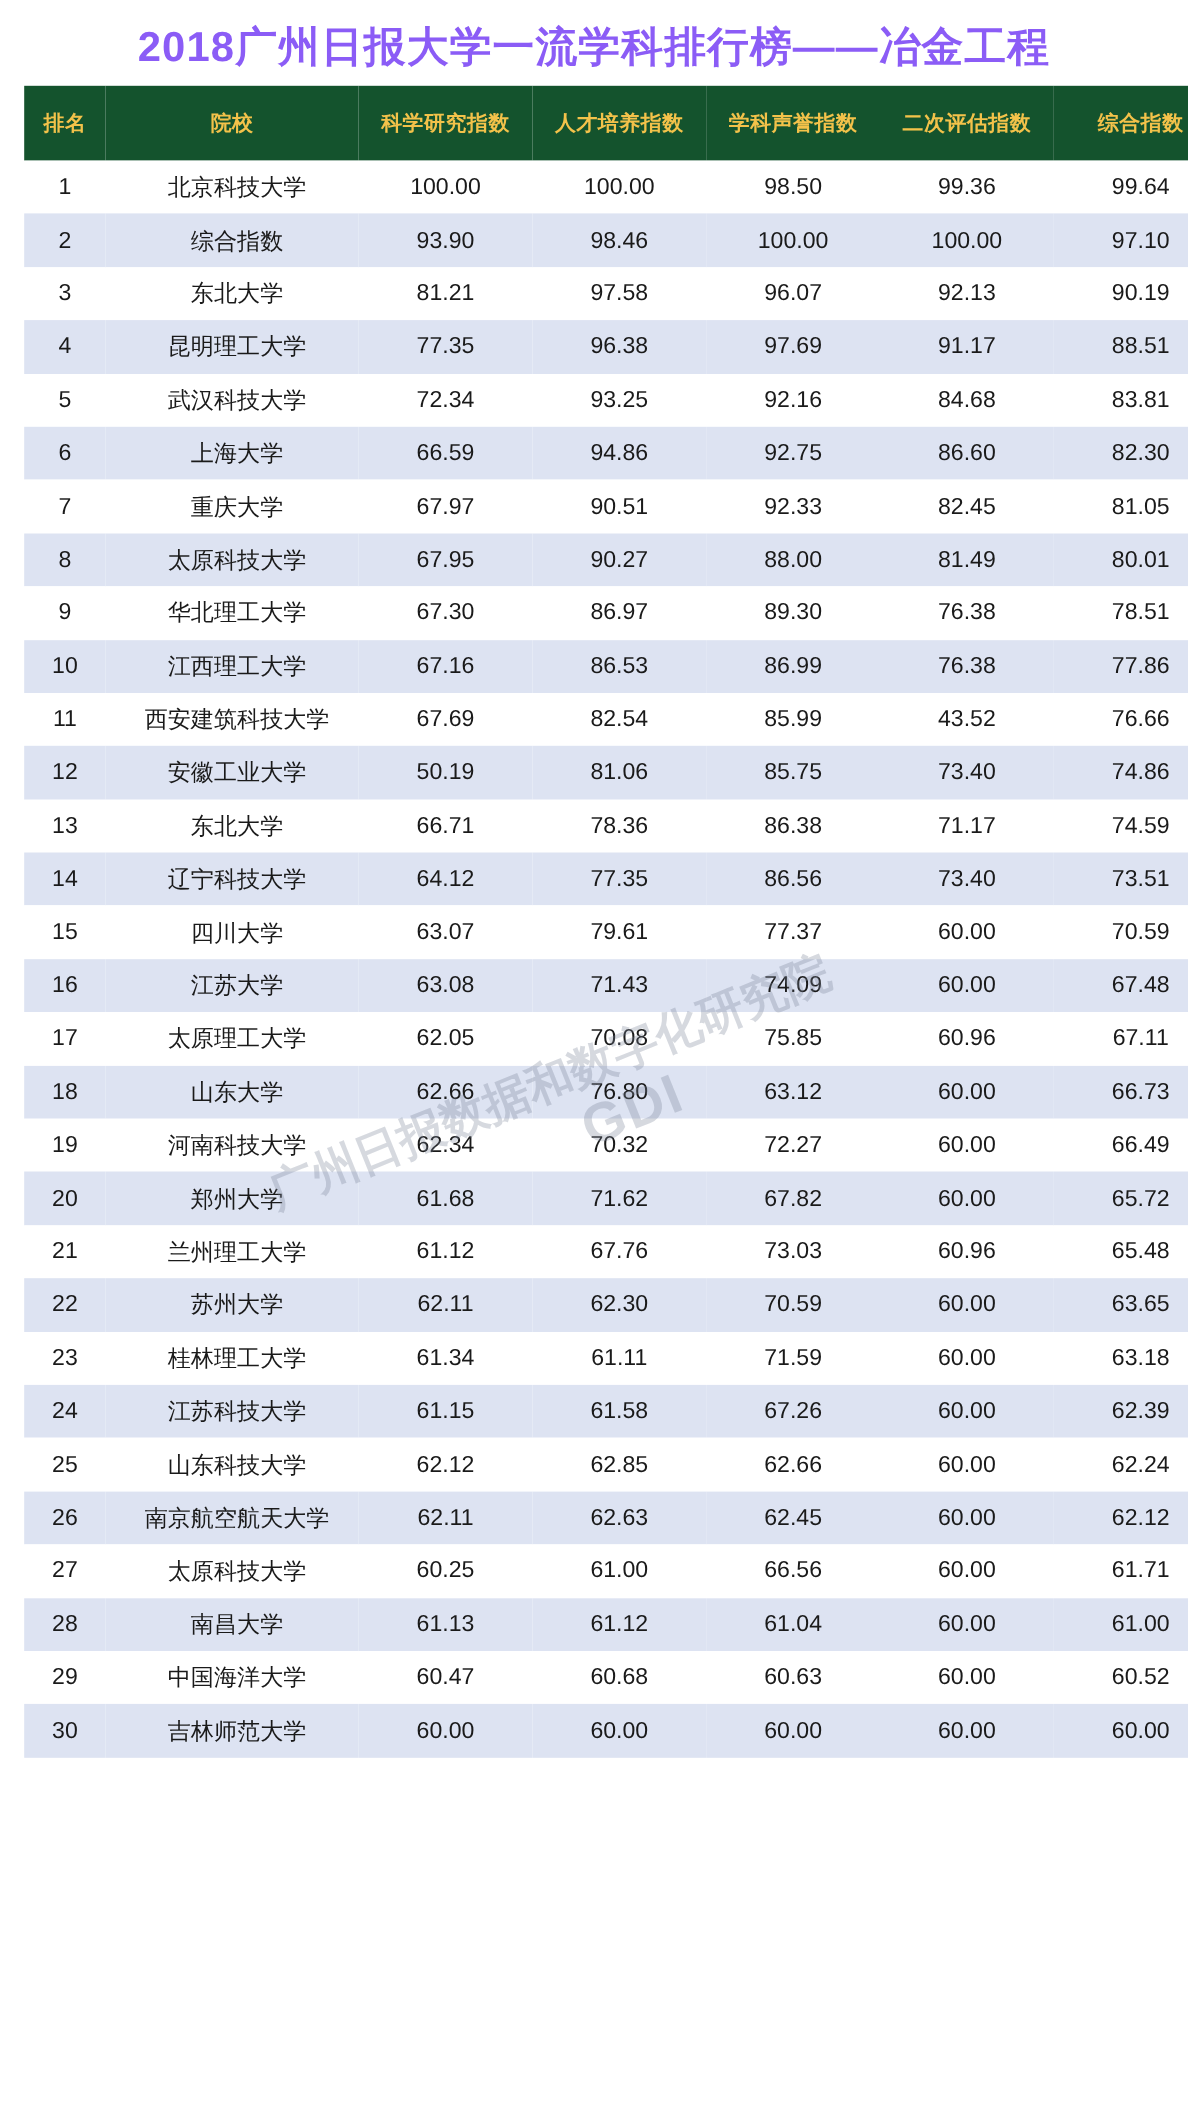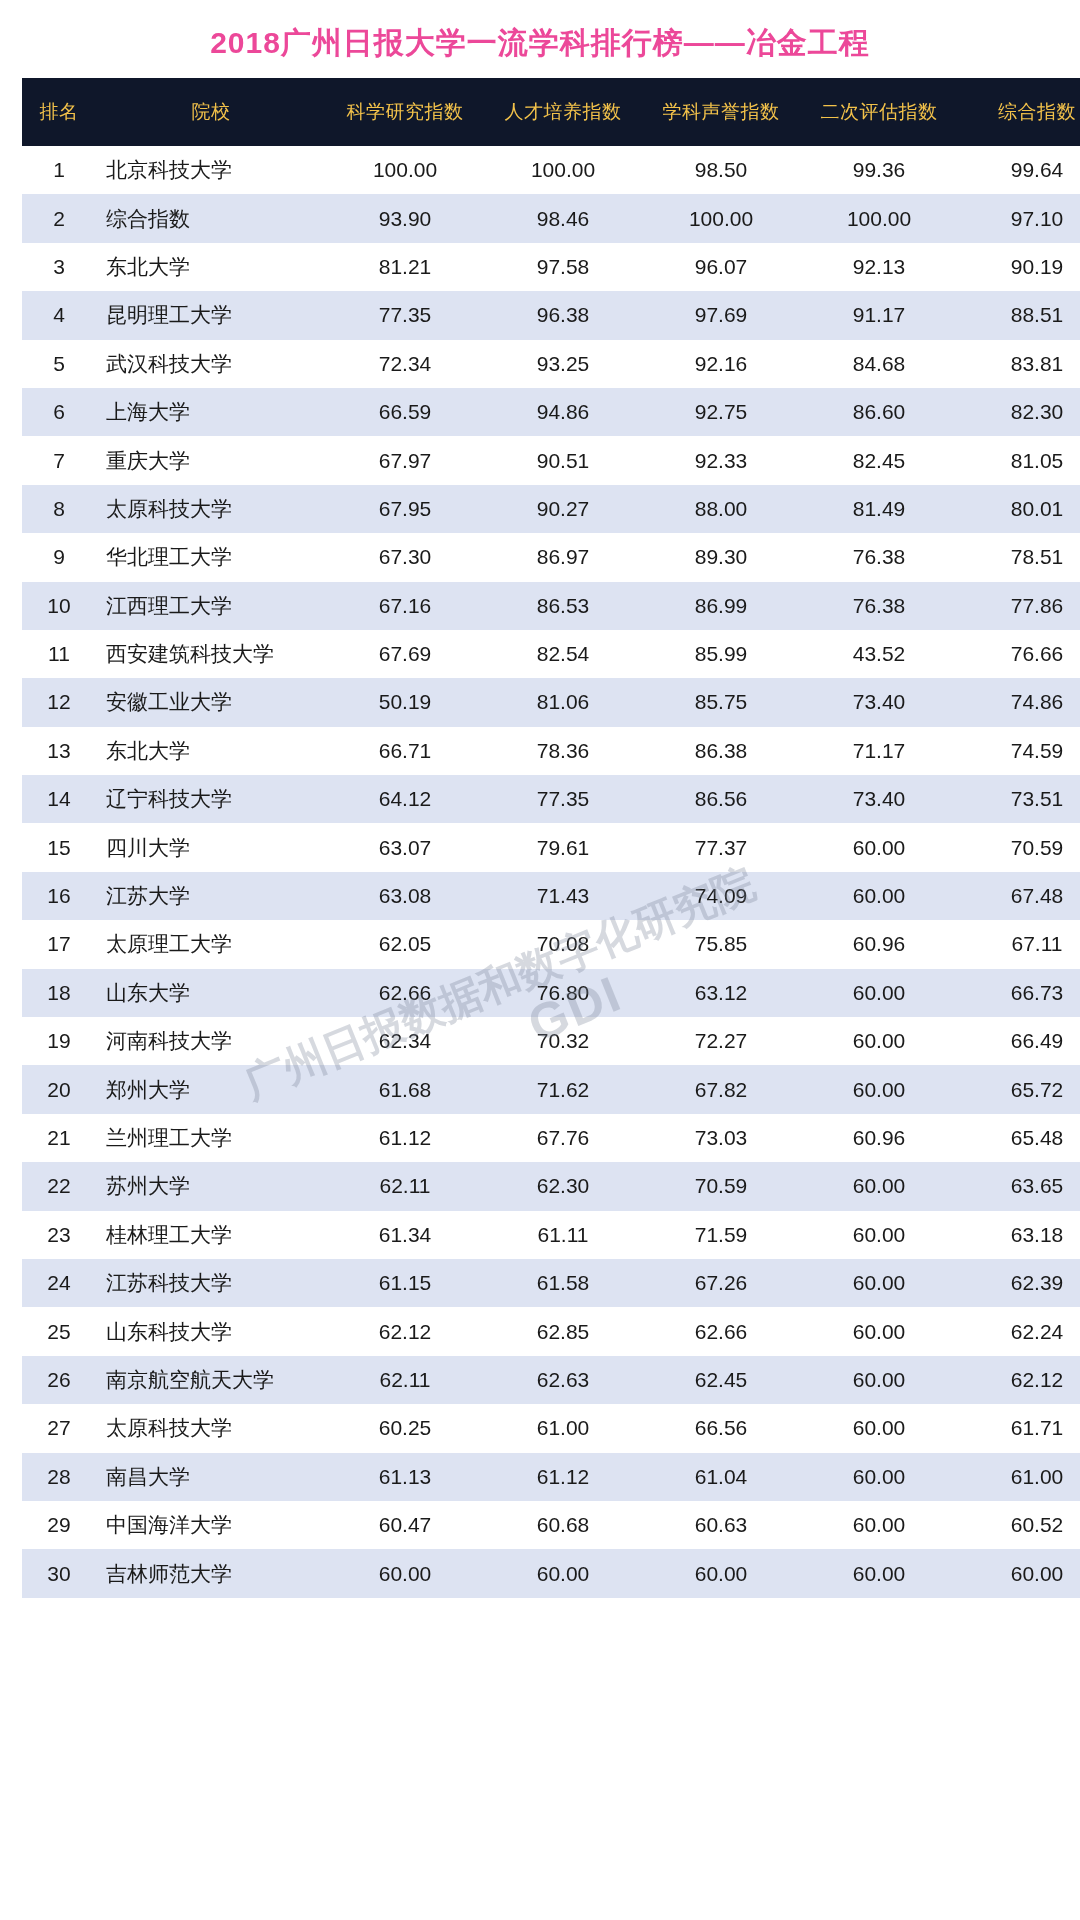--- a/index.html
+++ b/index.html
@@ -17,57 +17,57 @@
   .page {
     position: relative;
     width: 1080px;
     height: 1920px;
     box-sizing: border-box;
     padding: 0 22px;
     background: #ffffff;
   }
   .title {
     text-align: center;
-    color: #ec4899;
-    font-size: 30px;
+    color: #8b5cf6;
+    font-size: 38px;
     font-weight: bold;
     letter-spacing: 1px;
     line-height: 70px;
     height: 78px;
     padding-top: 8px;
     box-sizing: border-box;
     white-space: nowrap;
   }
   table.rank {
     width: 100%;
     border-collapse: collapse;
     table-layout: fixed;
   }
   table.rank thead th {
-    background: #0f172a;
+    background: #14532d;
     color: #f3c24a;
     font-size: 19px;
-    font-weight: normal;
+    font-weight: bold;
     height: 66px;
     vertical-align: middle;
     letter-spacing: 0.5px;
     white-space: nowrap;
   }
   table.rank tbody td {
     height: 46.4px;
     font-size: 21px;
     color: #1a1a1a;
     vertical-align: middle;
     white-space: nowrap;
   }
   tbody tr.odd  td { background: #ffffff; }
   tbody tr.even td { background: #dde3f2; }
 
   td.c-rank   { text-align: center; width: 72px; font-size: 20px; }
-  td.c-school { text-align: left; padding-left: 10px; }
+  td.c-school { text-align: center; padding-left: 10px; }
   td.c-num    { text-align: center; }
 
   th.c-rank   { width: 72px; }
   th.c-school { width: 228px; }
   th.c-num    { width: 156px; }
 
   .watermark {
     position: absolute;
     left: 0;
     top: 0;

